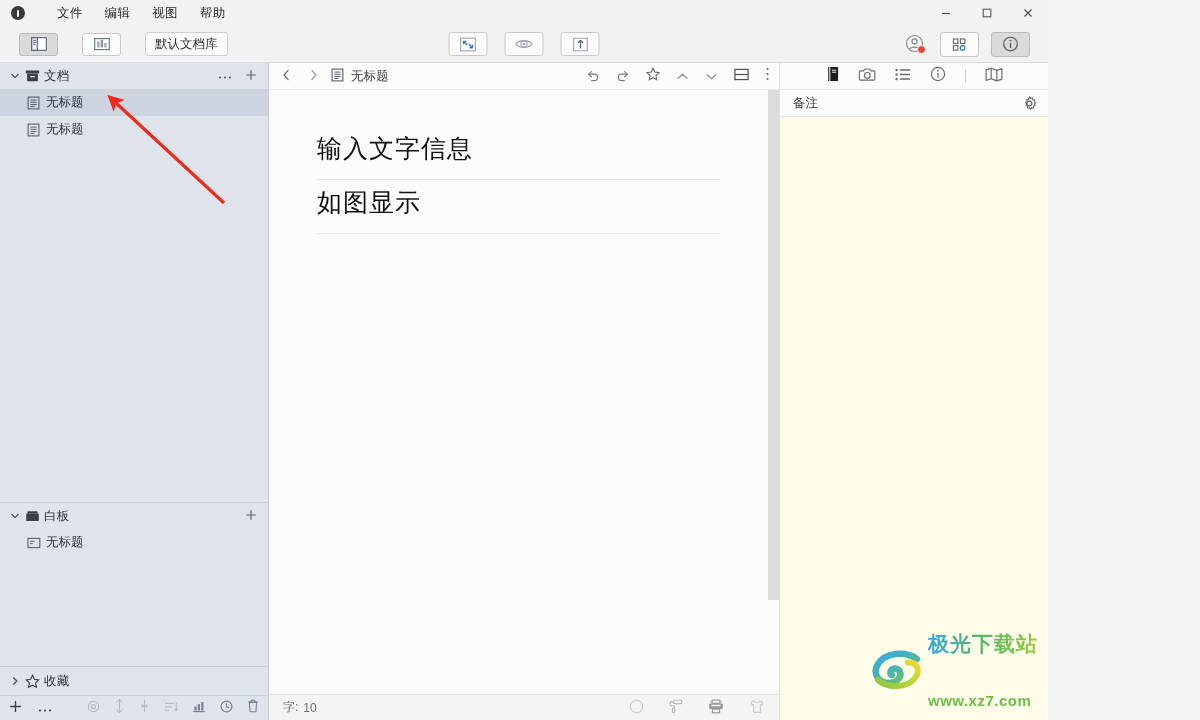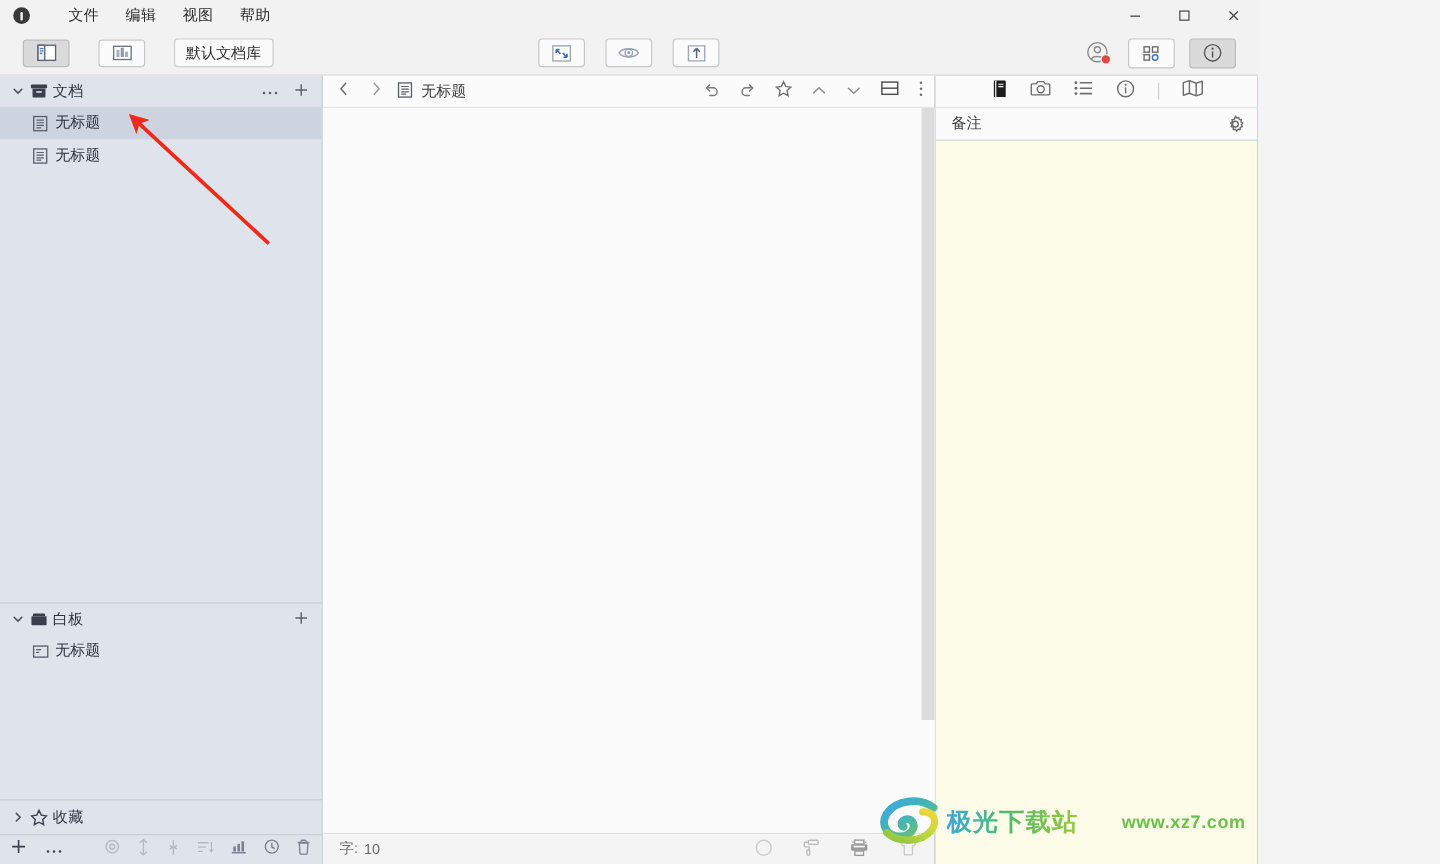--- a/index.html
+++ b/index.html
@@ -140,21 +140,21 @@
   .notes-body { flex: 1; background: #fcfce8; }
 
   
   .annot-arrow { position: absolute; left: 0; top: 0; pointer-events: none; }
 
   
   .watermark {
     position: absolute; right: 10px; bottom: 12px; display: flex; align-items: center;
     gap: 5px; pointer-events: none;
   }
-  .wm-text { display: flex; flex-direction: row; line-height: 1; gap: 36px; }
+  .wm-text { display: flex; flex-direction: column; line-height: 1; gap: 36px; }
   .wm-title { font-size: 21px; font-weight: bold; letter-spacing: 1px;
     background: linear-gradient(90deg, #3fa7dd 0%, #51b86b 45%, #9cc93f 100%);
     -webkit-background-clip: text; background-clip: text; color: transparent; }
   .wm-url { font-size: 15px; font-weight: bold; color: #6dbf4a; letter-spacing: 0.5px; margin-top: 3px;}
   svg { overflow: visible; }
 </style>
 </head>
 <body>
 
 <div class="app">
@@ -499,20 +499,26 @@
                 <circle cx="2.5" cy="2" r="1.05" fill="#6d6d6d"></circle>
                 <circle cx="2.5" cy="7" r="1.05" fill="#6d6d6d"></circle>
                 <circle cx="2.5" cy="12" r="1.05" fill="#6d6d6d"></circle>
               </svg>
           </span>
         </span>
       </div>
 
       <div class="ed-canvas">
         <div class="ed-page">
+          <div class="doc-block">
+            <div class="line">输入文字信息</div>
+          </div>
+          <div class="doc-block">
+            <div class="line">如图显示</div>
+          </div>
         </div>
         <div class="ed-scroll-track"></div>
       </div>
 
       <div class="ed-status">
         <span>字:</span>
         <span style="width:5px"></span>
         <span>10</span>
         <span class="st-right">
           <span>

